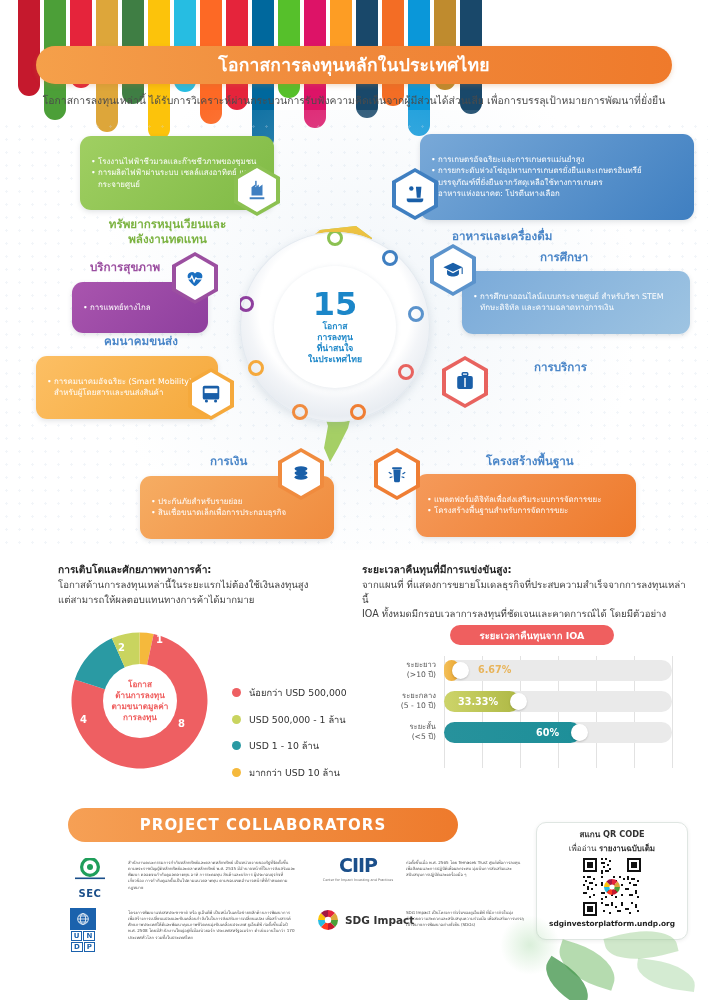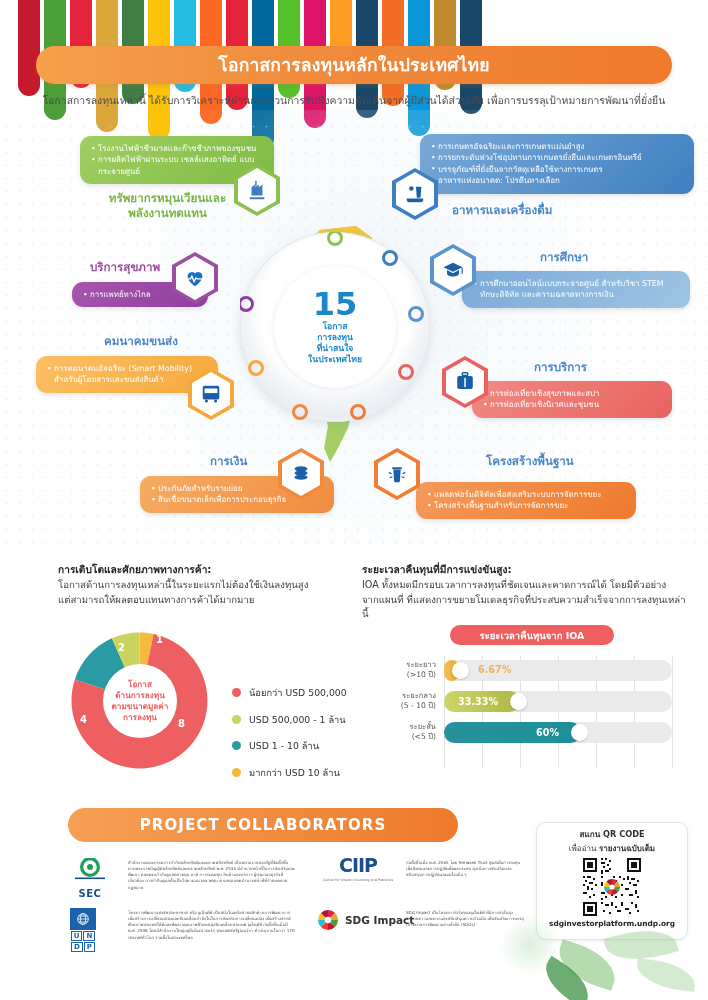--- a/index.html
+++ b/index.html
@@ -50,21 +50,21 @@
   .wheel .big{font-size:32px;font-weight:bold;color:#1b86c8;line-height:.96;}
   .wheel .cap{font-size:8.6px;color:#1b86c8;line-height:1.28;text-align:center;margin-top:2px;font-weight:bold;}
   .nodes circle{fill:none;stroke-width:3;}
 
   
   .map{position:absolute;left:268px;top:222px;width:150px;height:250px;}
 
   
   .sector{position:absolute;}
   .sbox{
-    border-radius:11px;padding:7px 11px;color:#fff;font-size:7.9px;line-height:1.45;
+    border-radius:11px;padding:20px 11px;color:#fff;font-size:7.9px;line-height:1.45;
     box-shadow:0 2px 5px rgba(110,120,130,.2);
   }
   .sbox ul{margin:0;padding:0;list-style:none;}
   .sbox li{position:relative;padding-left:7px;}
   .sbox li:before{content:"•";position:absolute;left:0;top:-0.5px;}
   .slabel{font-size:11.6px;font-weight:bold;}
 
   .hex{
     position:absolute;width:46px;height:52px;
     display:flex;align-items:center;justify-content:center;
@@ -281,26 +281,20 @@
           <rect x="5" y="6" width="14" height="5" fill="#fff"></rect>
           <circle cx="7" cy="19.6" r="1.7"></circle>
             <circle cx="17" cy="19.6" r="1.7"></circle>
         </svg>
       </div>
     </div>
   </div>
 
   <div class="sector" style="left:430px;top:358px;width:270px;">
     <div class="slabel" style="color:#4a86c8;margin-left:104px;">การบริการ</div>
-    <div class="sbox" style="background:linear-gradient(135deg,#ef8a82,#e8635f);width:178px;margin-left:42px;margin-top:5px;">
-      <ul>
-        <li>การท่องเที่ยวเชิงสุขภาพและสปา</li>
-        <li>การท่องเที่ยวเชิงนิเวศและชุมชน</li>
-      </ul>
-    </div>
     <div class="hex" style="left:12px;top:-2px;background:#e8635f;">
       <div class="hin">
         <svg width="22" height="22" viewBox="0 0 24 24" fill="#1a5fa8">
           <rect x="9" y="2" width="6" height="3" rx="1" fill="none" stroke="#1a5fa8" stroke-width="1.6"></rect>
           <rect x="3.5" y="5.5" width="17" height="14" rx="2"></rect>
           <rect x="11.2" y="7.5" width="1.6" height="10" fill="#fff"></rect>
         </svg>
       </div>
     </div>
   </div>
@@ -319,21 +313,21 @@
           <ellipse cx="12" cy="6.4" rx="7" ry="2.8"></ellipse>
           <ellipse cx="12" cy="11" rx="7" ry="2.8"></ellipse>
           <ellipse cx="12" cy="15.6" rx="7" ry="2.8"></ellipse>
         </svg>
       </div>
     </div>
   </div>
 
   <div class="sector" style="left:402px;top:452px;width:290px;">
     <div class="slabel" style="color:#4a86c8;margin-left:84px;">โครงสร้างพื้นฐาน</div>
-    <div class="sbox" style="background:linear-gradient(135deg,#f59a5a,#ee7a2c);width:198px;margin-left:14px;margin-top:12px;">
+    <div class="sbox" style="background:linear-gradient(135deg,#f59a5a,#ee7a2c);width:198px;margin-left:14px;margin-top:4px;">
       <ul>
         <li>แพลตฟอร์มดิจิทัลเพื่อส่งเสริมระบบการจัดการขยะ</li>
         <li>โครงสร้างพื้นฐานสำหรับการจัดการขยะ</li>
       </ul>
     </div>
     <div class="hex" style="left:-28px;top:-4px;background:#ef7e34;">
       <div class="hin">
         <svg width="22" height="22" viewBox="0 0 24 24" fill="#1a5fa8">
           <path d="M8 7h8l-.8 12.5a1.5 1.5 0 0 1-1.5 1.4h-3.4a1.5 1.5 0 0 1-1.5-1.4z"></path>
           <rect x="6.6" y="4.6" width="10.8" height="2.2" rx="1"></rect>
@@ -343,22 +337,22 @@
     </div>
   </div>
 
   <div class="anal" style="left:58px;top:562px;width:300px;">
     <b>การเติบโตและศักยภาพทางการค้า:</b>
     <div>โอกาสด้านการลงทุนเหล่านี้ในระยะแรกไม่ต้องใช้เงินลงทุนสูง</div>
     <div>แต่สามารถให้ผลตอบแทนทางการค้าได้มากมาย</div>
   </div>
   <div class="anal" style="left:362px;top:562px;width:330px;">
     <b>ระยะเวลาคืนทุนที่มีการแข่งขันสูง:</b>
+    <div>จากแผนที่ ที่แสดงการขยายโมเดลธุรกิจที่ประสบความสำเร็จจากการลงทุนเหล่านี้</div>
     <div>IOA ทั้งหมดมีกรอบเวลาการลงทุนที่ชัดเจนและคาดการณ์ได้ โดยมีตัวอย่าง</div>
-    <div>จากแผนที่ ที่แสดงการขยายโมเดลธุรกิจที่ประสบความสำเร็จจากการลงทุนเหล่านี้</div>
   </div>
 
   <div class="donut-wrap">
     <svg viewBox="0 0 155 145" style="position:absolute;inset:0">
       <g transform="translate(77.5,72.5)">
 
         <path d="M0 -68 A68 68 0 0 1 14.17 -66.51 L6.25 -29.34 A30 30 0 0 0 0 -30 Z" fill="#f5b93c"></path>
         <path d="M14.17 -66.51 A68 68 0 1 1 -64.68 -21.01 L-28.53 -9.27 A30 30 0 1 0 6.25 -29.34 Z" fill="#ee5f62"></path>
         <path d="M-64.68 -21.01 A68 68 0 0 1 -27.65 -62.13 L-12.20 -27.41 A30 30 0 0 0 -28.53 -9.27 Z" fill="#2a9aa3"></path>
         <path d="M-27.65 -62.13 A68 68 0 0 1 0 -68 L0 -30 A30 30 0 0 0 -12.20 -27.41 Z" fill="#c9d45f"></path>

